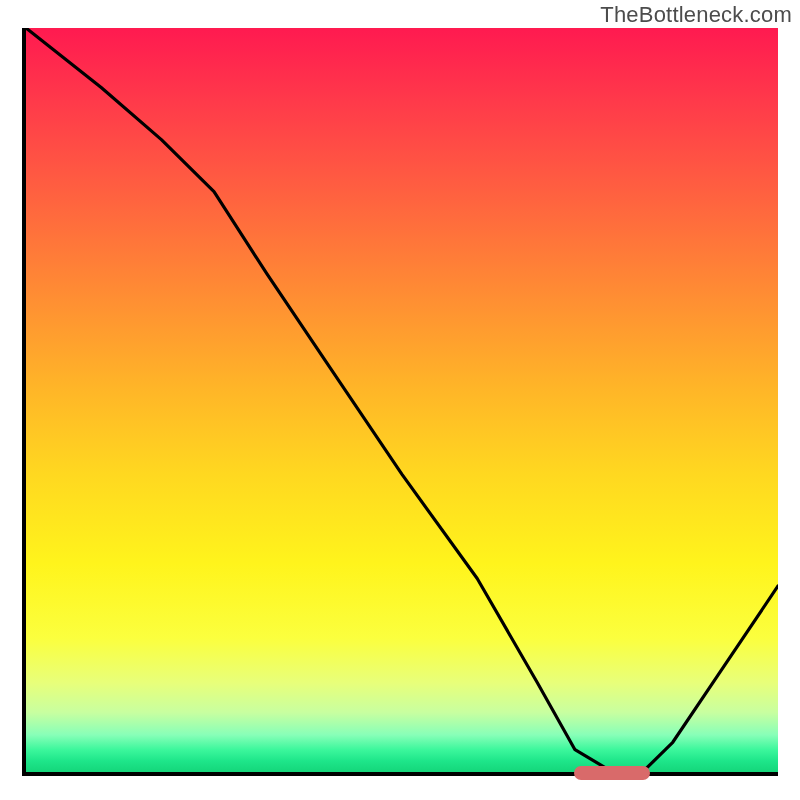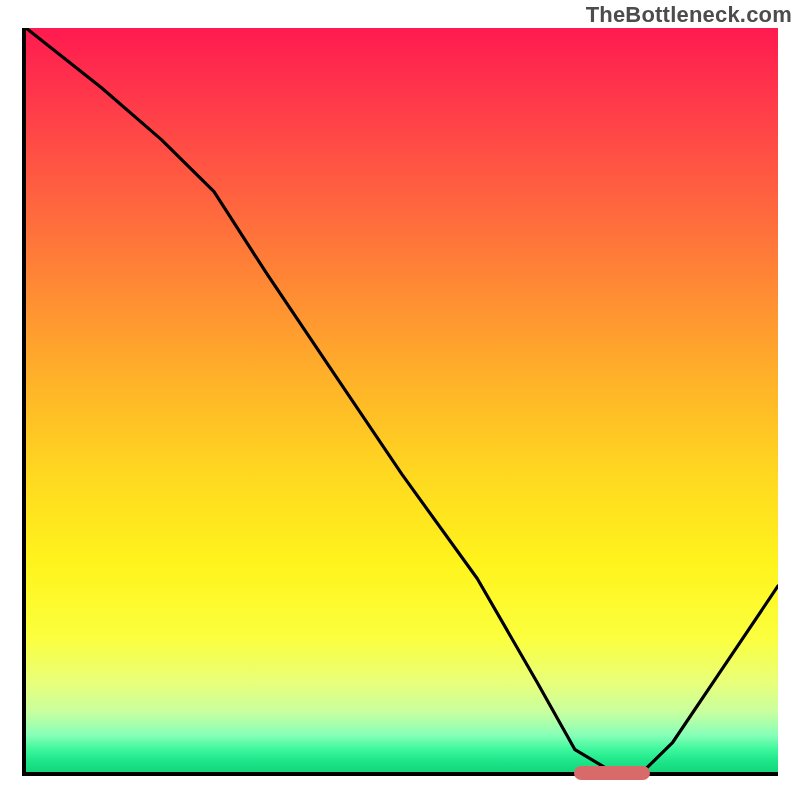--- a/index.html
+++ b/index.html
@@ -13,21 +13,21 @@
   .container {
     position: relative;
     width: 800px;
     height: 800px;
   }
   .watermark {
     position: absolute;
     top: 2px;
     right: 8px;
     font-size: 22px;
-    font-weight: 700;
+    font-weight: 400;
     color: #4c4c4c;
     letter-spacing: 0.2px;
   }
   .plot-frame {
     position: absolute;
     left: 22px;
     top: 28px;
     width: 756px;
     height: 748px;
     border-left: 4px solid #000;

